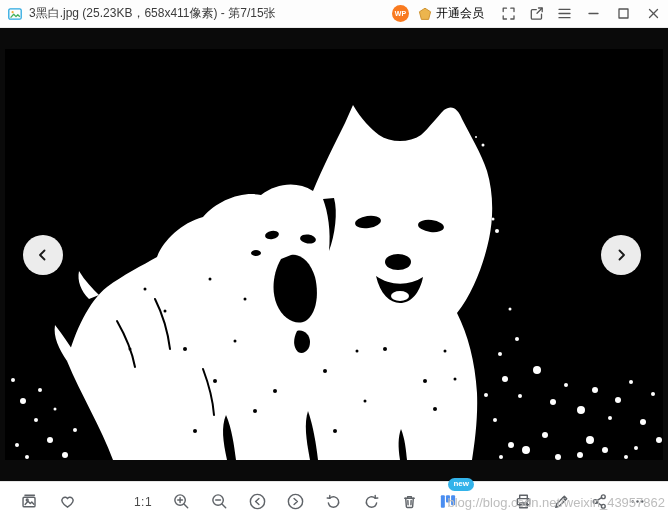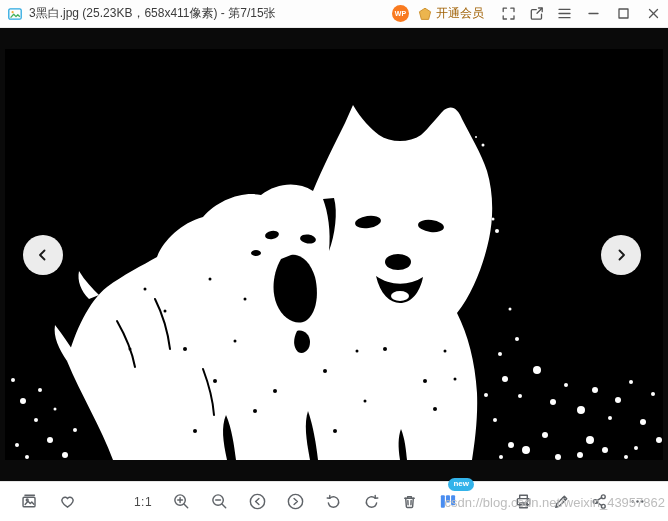--- a/index.html
+++ b/index.html
@@ -9,21 +9,21 @@
   .app { width: 668px; height: 521px; display: flex; flex-direction: column; position: relative; background: #fff; overflow: hidden; }
 
   
   .titlebar { flex: 0 0 27px; height: 39px; display: flex; align-items: center; justify-content: space-between; background: #fdfdfd; border-bottom: 1px solid #ececec; user-select: none; }
   .tb-left { display: flex; align-items: center; gap: 6px; padding-left: 7px; min-width: 0; }
   .tb-title { font-size: 12px; color: #3c3c3c; white-space: nowrap; }
   .tb-right { display: flex; align-items: center; height: 100%; }
   .tb-ic { width: 28px; height: 27px; display: flex; align-items: center; justify-content: center; cursor: pointer; }
   .wp-circle { width: 17px; height: 17px; border-radius: 50%; background: #f97a1f; color: #fff; font-size: 7px; font-weight: bold; display: flex; align-items: center; justify-content: center; margin-right: 5px; cursor: pointer; }
   .member { display: flex; align-items: center; gap: 4px; margin: 0 10px 0 4px; cursor: pointer; }
-  .member-label { font-size: 12px; color: #a16207; }
+  .member-label { font-size: 12px; color: #000000; }
   .win-btn { width: 30px; height: 27px; display: flex; align-items: center; justify-content: center; cursor: pointer; }
 
   .ic-s { stroke: #555; stroke-width: 1.3; fill: none; stroke-linecap: round; stroke-linejoin: round; }
 
   
   .viewer { flex: 1 1 auto; background: #0a0a0a; position: relative; display: flex; align-items: center; justify-content: center; overflow: hidden; }
   .photo { width: 658px; height: 411px; display: block; }
   .nav-btn { position: absolute; top: 50%; transform: translateY(-50%); width: 40px; height: 40px; border-radius: 50%; background: #ececec; border: none; display: flex; align-items: center; justify-content: center; cursor: pointer; box-shadow: 0 1px 4px rgba(0,0,0,.45); }
   .nav-prev { left: 23px; }
   .nav-next { right: 27px; }
@@ -317,14 +317,14 @@
     </button>
     <button class="tool">
       <svg width="19" height="19" viewBox="0 0 20 20">
         <circle cx="5" cy="10" r="1.3" fill="#5f6368"></circle>
           <circle cx="10" cy="10" r="1.3" fill="#5f6368"></circle>
           <circle cx="15" cy="10" r="1.3" fill="#5f6368"></circle>
       </svg>
     </button>
   </footer>
 
-  <div class="watermark">csdn://blog.csdn.net/weixin_43957862</div>
+  <div class="watermark">blog://blog.csdn.net/weixin_43957862</div>
 </div>
 
 </body></html>

